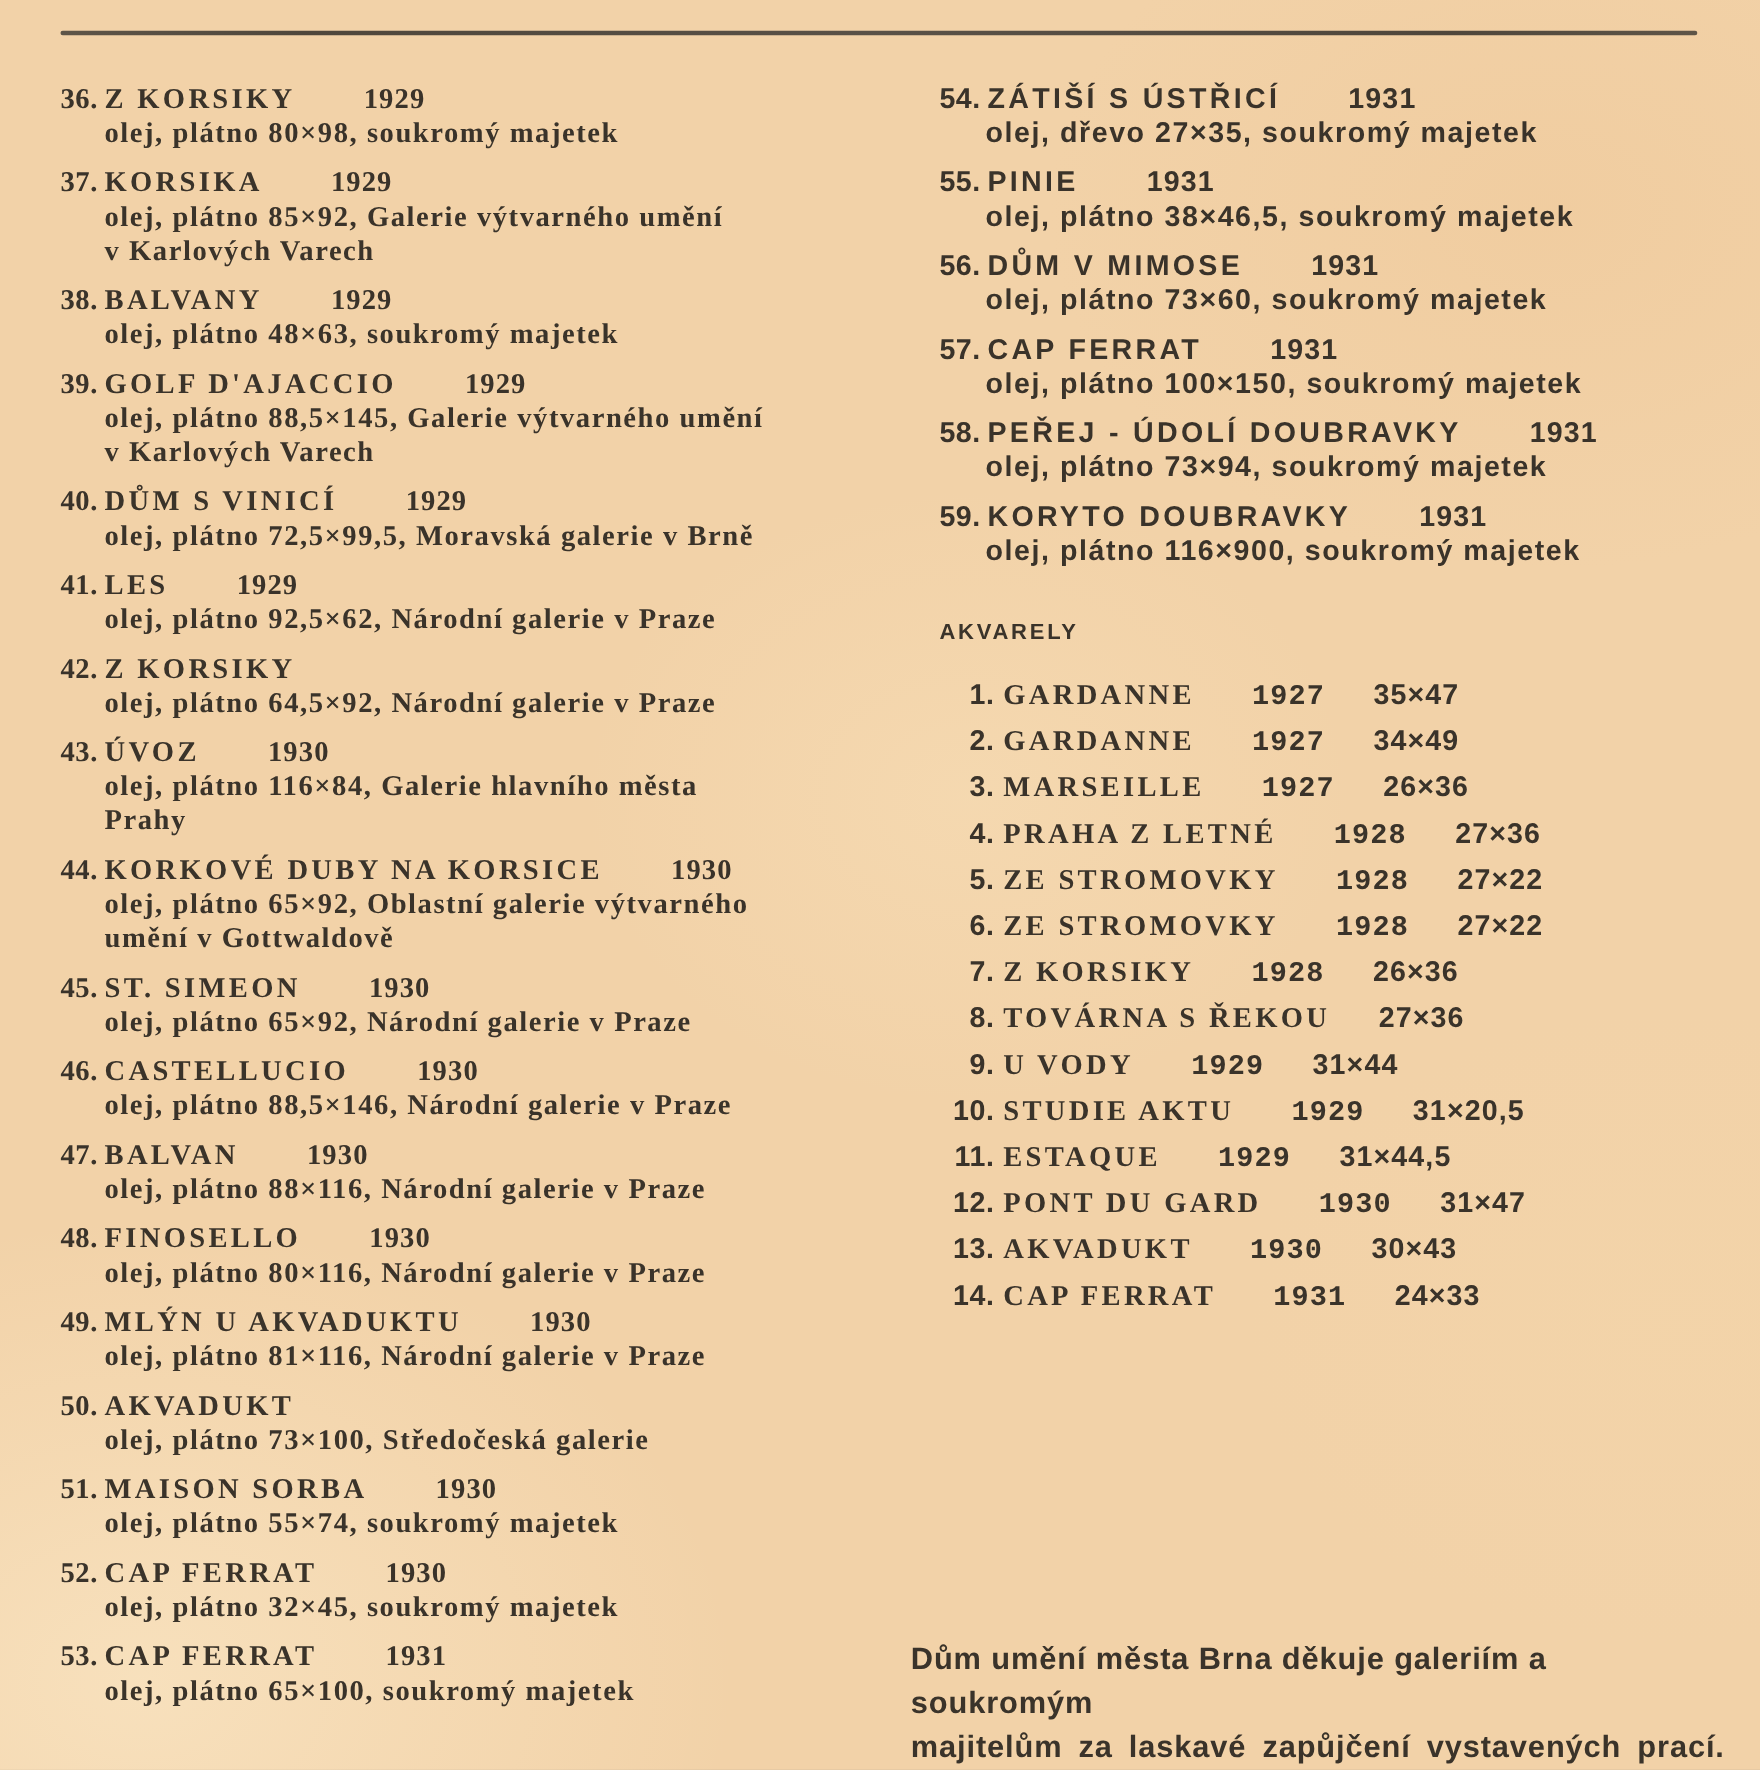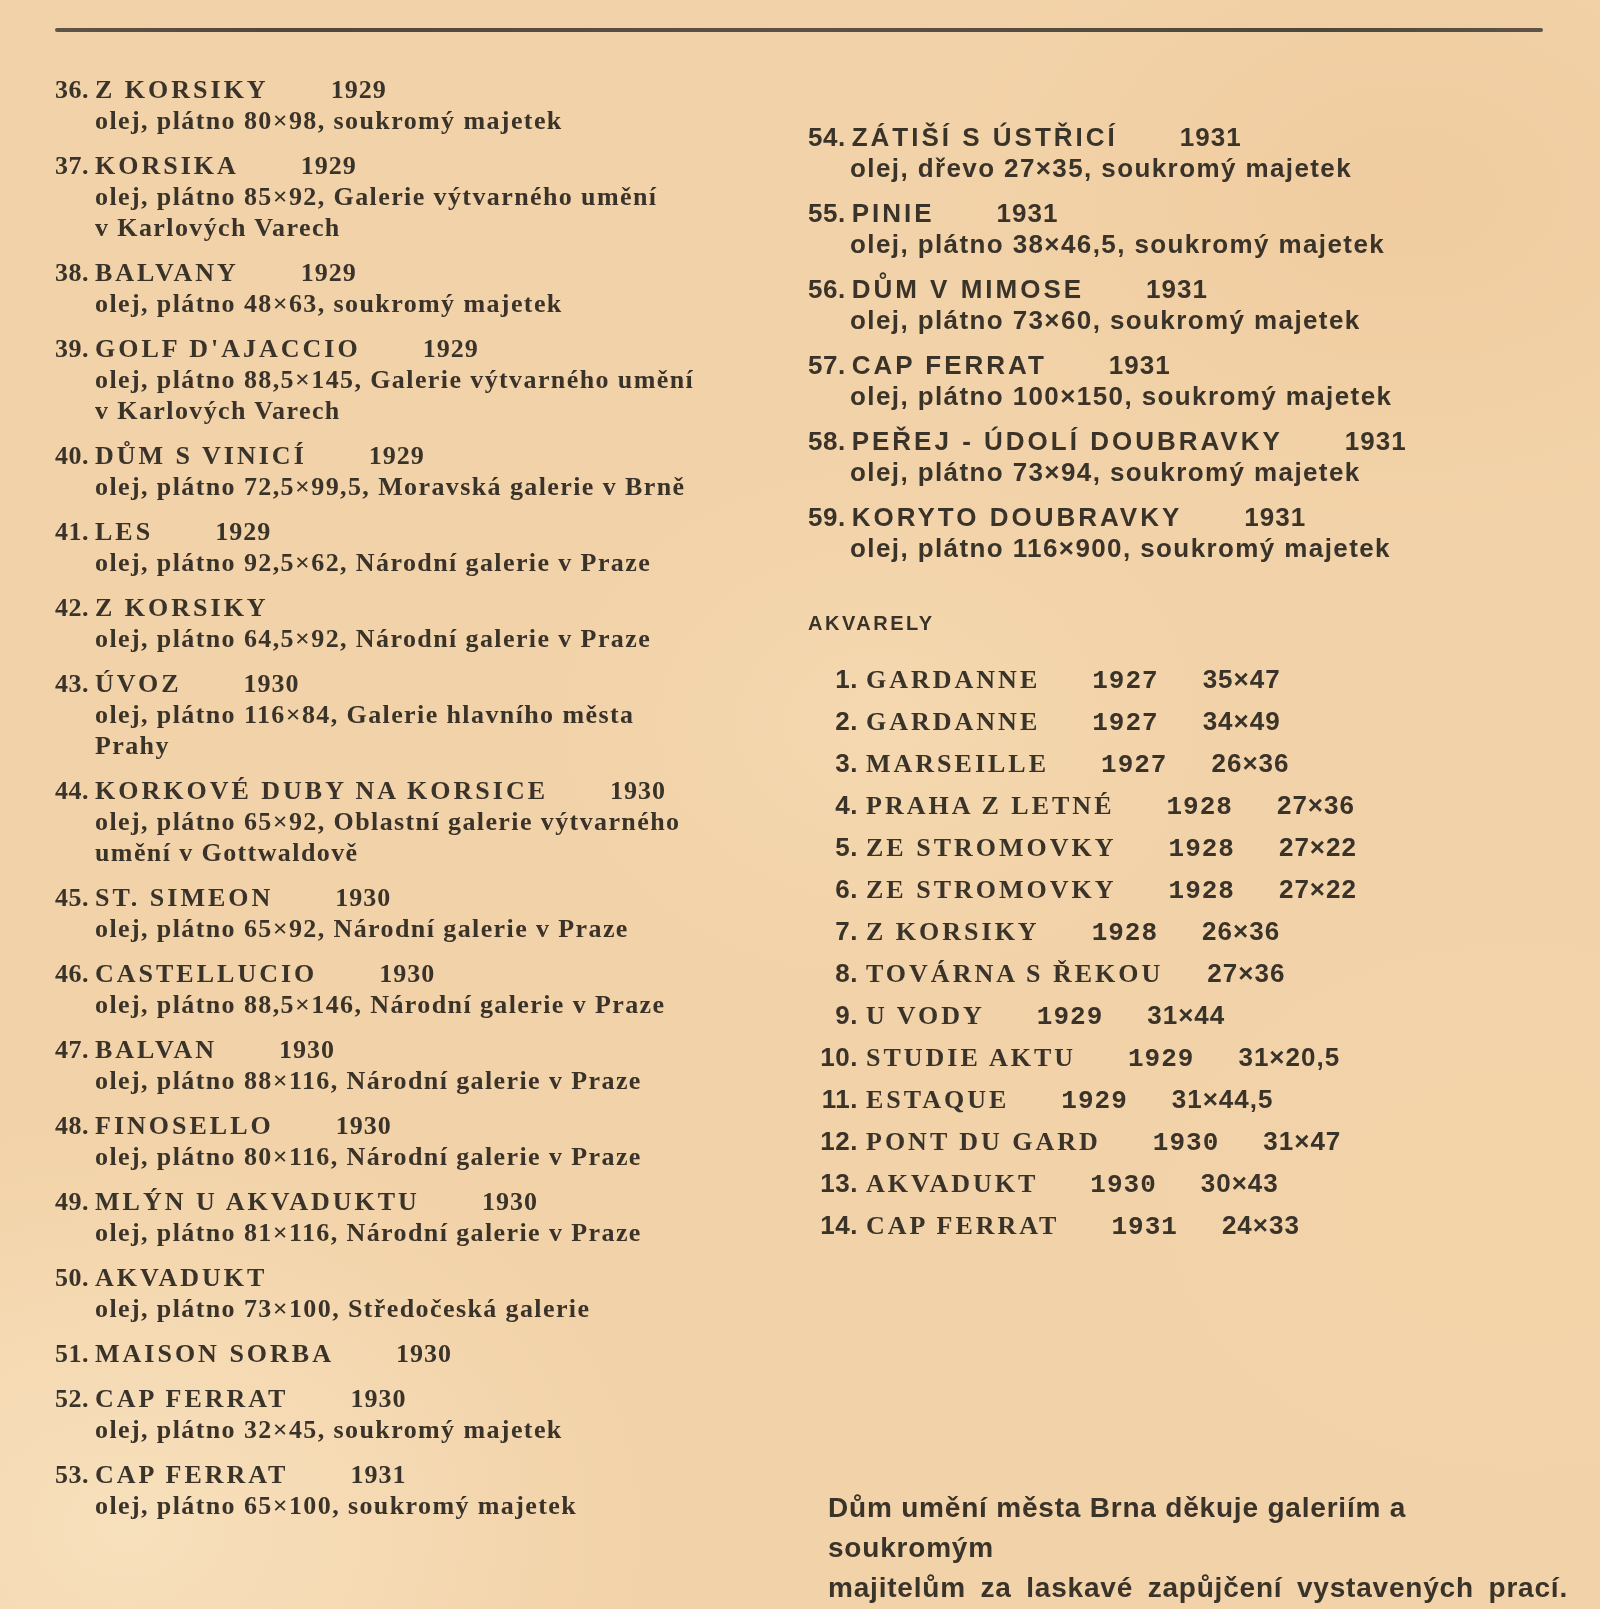--- a/index.html
+++ b/index.html
@@ -22,21 +22,21 @@
   .top-rule{
     position:absolute;
     left:55px; right:57px; top:28px;
     height:4px;
     background:linear-gradient(90deg,#4a443b 0%,#39342d 15%,#45403a 50%,#39342d 85%,#4a443b 100%);
     opacity:.88;
     border-radius:2px;
   }
   .col{position:absolute; top:74px;}
   .col-left{left:53px; width:745px;font-family:Liberation Serif, serif;}
-  .col-right{left:808px; width:740px;margin-top:48px;}
+  .col-right{left:854px; width:740px;}
 
   .entry{font-size:26px; line-height:31px; margin-bottom:14px;}
   .entry .title-row{display:flex; align-items:baseline;}
   .entry .num{flex:0 0 36px; text-align:right; margin-right:6px; letter-spacing:.5px; white-space:nowrap;}
   .entry .title{letter-spacing:3px; white-space:nowrap;}
   .entry .year{margin-left:62px; letter-spacing:1px;}
   .entry .year:empty{display:none;}
   .entry .details{margin-left:42px; letter-spacing:1.4px;}
 
   .wc-heading{
@@ -220,20 +220,23 @@
     <div class="details">
           <div class="detail-line">olej, plátno 73×100, Středočeská galerie</div>
         </div>
   </div>
       <div class="entry">
     <div class="title-row">
       <span class="num">51.</span>
       <span class="title">MAISON SORBA</span>
       <span class="year">1930</span>
     </div>
+    <div class="details">
+          <div class="detail-line">olej, plátno 55×74, soukromý majetek</div>
+        </div>
   </div>
       <div class="entry">
     <div class="title-row">
       <span class="num">52.</span>
       <span class="title">CAP FERRAT</span>
       <span class="year">1930</span>
     </div>
     <div class="details">
           <div class="detail-line">olej, plátno 32×45, soukromý majetek</div>
         </div>

